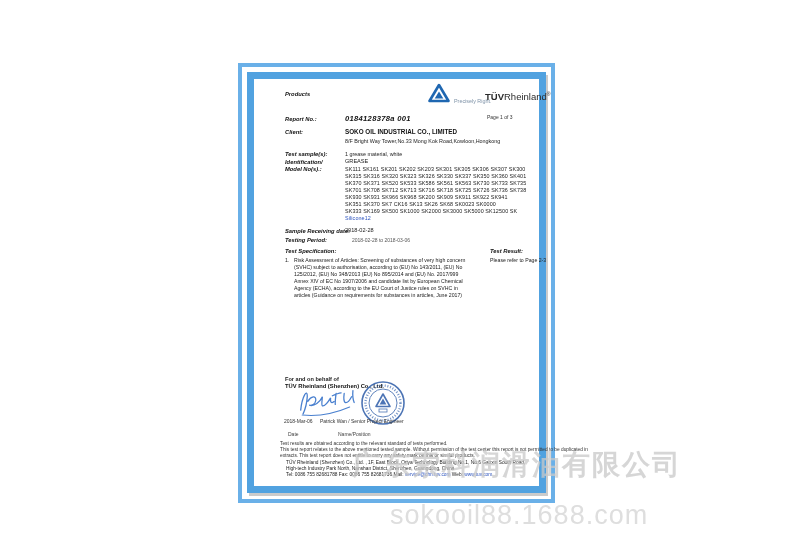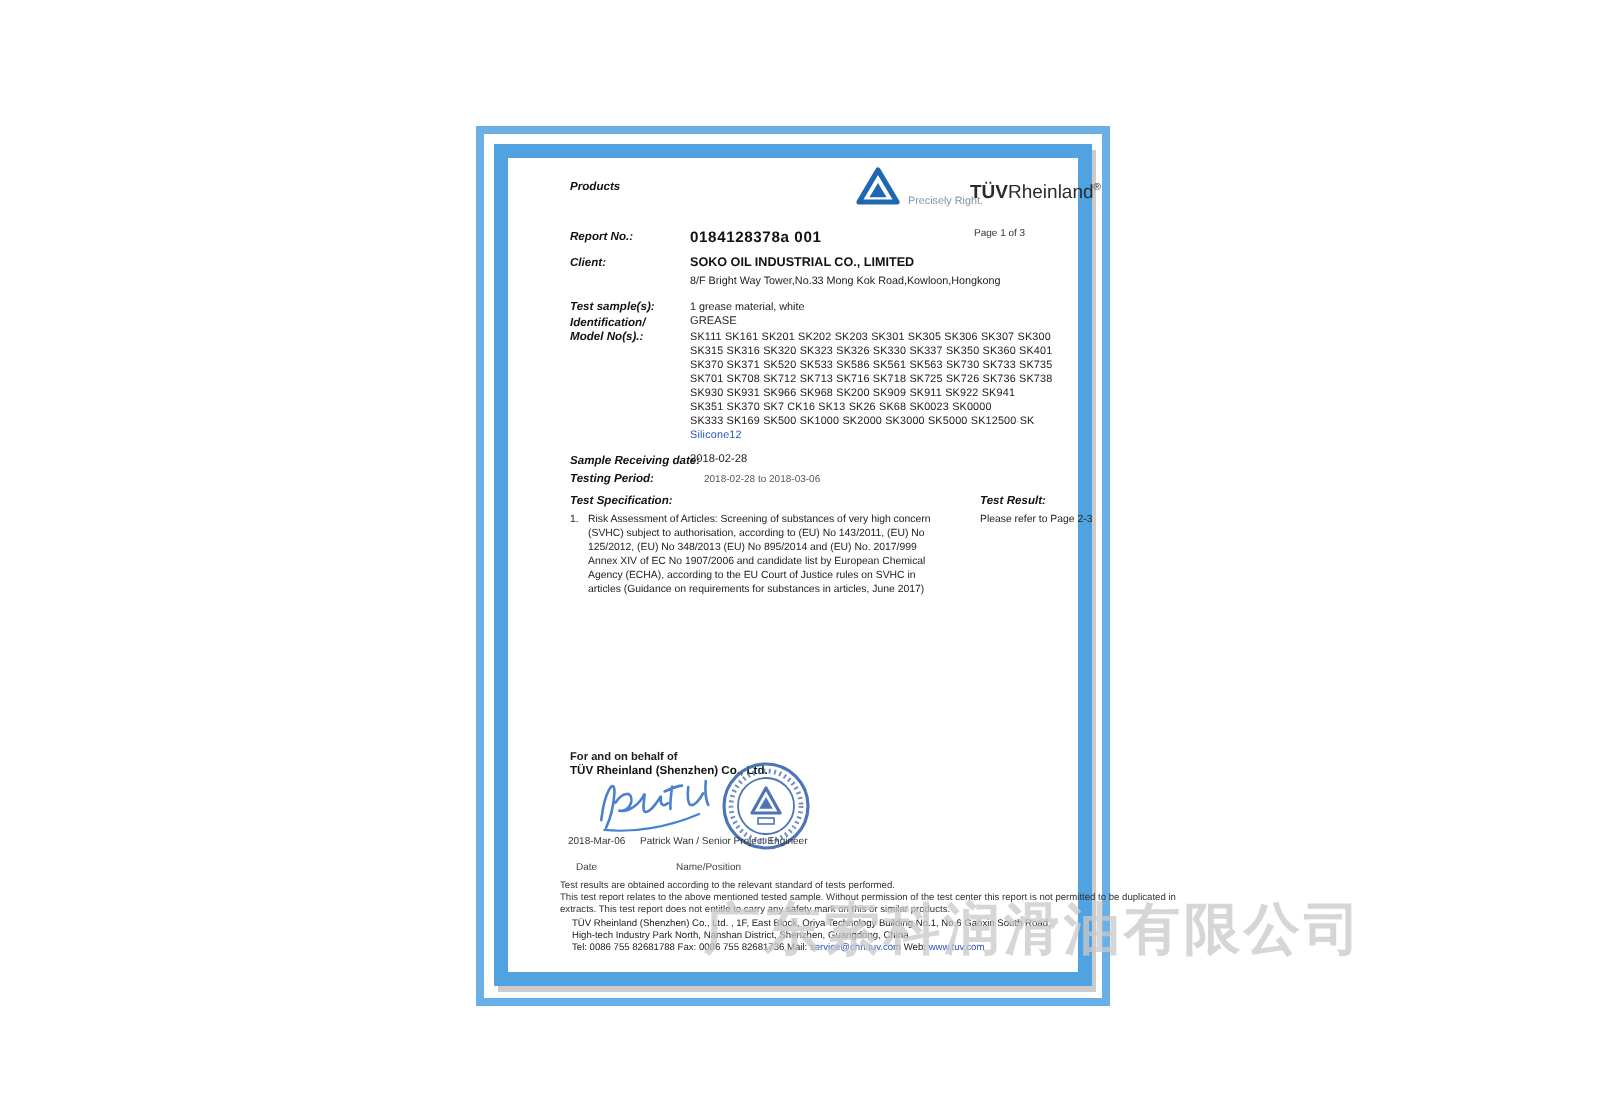--- a/index.html
+++ b/index.html
@@ -8,21 +8,21 @@
     font-family:"Liberation Sans",sans-serif;color:#1c1c1c;
   }
   .abs{position:absolute;white-space:nowrap;}
   
   .outer-frame{position:absolute;left:238px;top:63px;width:309px;height:432px;border:4px solid #6ab0e8;background:#ffffff;}
   .inner-frame{position:absolute;left:247px;top:72px;width:285px;height:407px;border:7px solid #51a2e0;background:#ffffff;box-shadow:2px 3px 0 rgba(140,140,140,0.45);}
   
   .lbl{font-weight:bold;font-style:italic;font-size:5.8px;color:#111;}
   .val{font-size:6px;color:#1c1c1c;}
   .valb{font-size:6.3px;font-weight:bold;color:#111;}
-  .repno{font-size:7.6px;font-weight:bold;letter-spacing:.3px;color:#111;}
+  .repno{font-size:7.6px;font-weight:bold;letter-spacing:.3px;color:#111;font-style:italic;}
   .tiny{font-size:5px;color:#333;}
   .model{font-size:5.4px;color:#222;letter-spacing:.1px;}
   .spec{font-size:5.2px;color:#222;}
   .fine{font-size:4.8px;color:#333;}
   .addr{font-size:4.8px;color:#222;}
   .link{color:#2a52be;}
   .brand-tuv{font-weight:bold;font-size:9.5px;color:#2b2b2b;margin-left:32px;}
   .brand-rh{font-weight:normal;font-size:9.5px;color:#2b2b2b;text-align:center;}
   .brand-reg{font-size:5px;color:#2b2b2b;vertical-align:4px;}
   .tagline{font-size:5.4px;color:#7f93a8;}
@@ -116,14 +116,15 @@
 
   <span class="abs fine" style="left:280px;top:441px;">Test results are obtained according to the relevant standard of tests performed.</span>
   <span class="abs fine" style="left:280px;top:447px;">This test report relates to the above mentioned tested sample. Without permission of the test center this report is not permitted to be duplicated in</span>
   <span class="abs fine" style="left:280px;top:453px;">extracts. This test report does not entitle to carry any safety mark on this or similar products.</span>
 
   <span class="abs addr" style="left:286px;top:460px;">TÜV Rheinland (Shenzhen) Co., Ltd. , 1F, East Block, Oriya Technology Building No.1, No.6 Gaoxin South Road,</span>
   <span class="abs addr" style="left:286px;top:466px;">High-tech Industry Park North, Nanshan District, Shenzhen, Guangdong, China</span>
   <span class="abs addr" style="left:286px;top:472px;"><span>Tel: 0086 755 82681788   Fax: 0086 755 82681736   Mail: </span><span class="link">service@chn.tuv.com</span><span>   Web: </span><span class="link">www.tuv.com</span></span>
 
   <span class="abs wm-cn" style="left:352px;top:446px;">广东索科润滑油有限公司</span>
+  <span class="abs wm-url" style="left:390px;top:500px;">sokooil88.1688.com</span>
 
 </div>
 
 </body></html>

